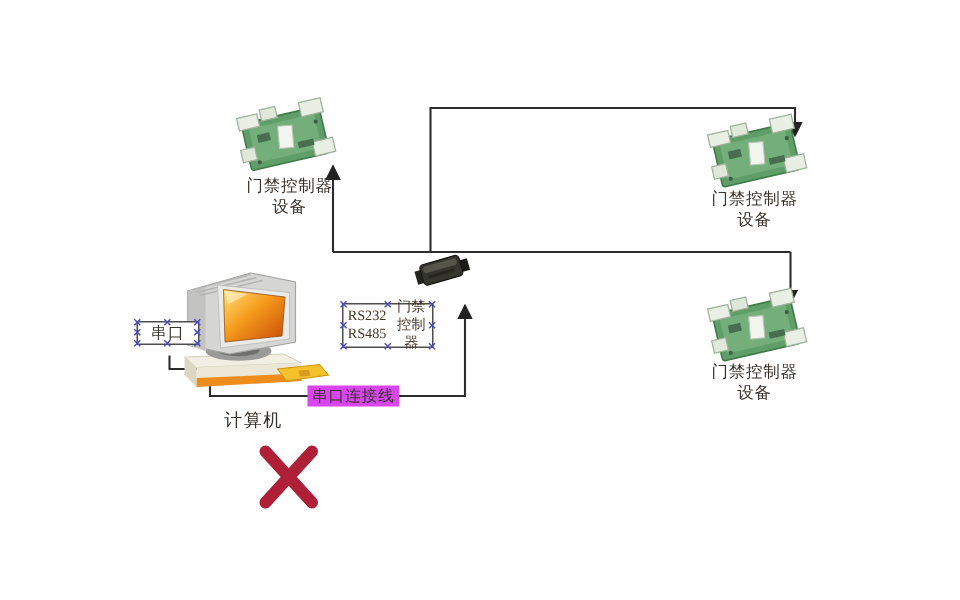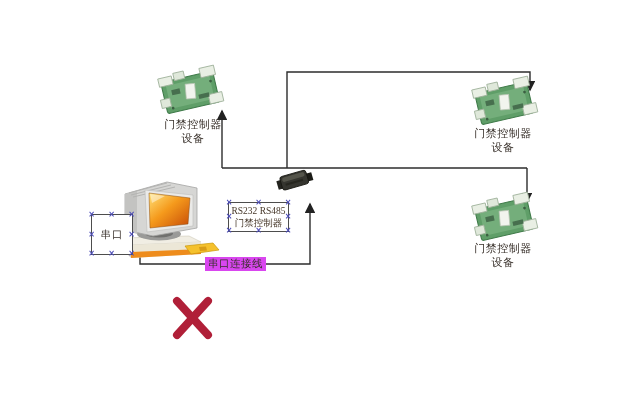--- a/index.html
+++ b/index.html
@@ -7,21 +7,21 @@
     position:relative;width:640px;height:400px;background:#ffffff;overflow:hidden;
     font-family:Liberation Serif, serif;color:#2e2a26;
   }
   .label{position:absolute;text-align:center;color:#38302a;}
   .lbl-line{display:block;}
   .board-label{font-size:11px;line-height:14px;letter-spacing:0.5px;}
   .computer-label{font-size:12px;letter-spacing:1px;}
   .cable-label{font-size:10.5px;background:#d946ef;padding:0 3px;letter-spacing:0.5px;}
   .box{
     position:absolute;background:#ffffff;border:1.5px solid #4d4d4d;
-    display:flex;flex-direction:column;align-items:center;justify-content:center;
+    display:flex;flex-direction:row;align-items:center;justify-content:center;
     text-align:center;box-sizing:border-box;
   }
   .serial-box{font-size:10.5px;letter-spacing:1px;color:#3a322c;}
   .converter-box{font-size:9.5px;line-height:12px;color:#463729;}
   .error-box{font-size:15px;font-weight:bold;letter-spacing:1px;color:#161310;border-width:2px;border-color:#4f4f4f;}
   
   .h{
     position:absolute;width:8px;height:8px;transform:translate(-50%,-50%);
     color:#4a4ab8;font-family:"DejaVu Sans",sans-serif;font-size:8px;line-height:8px;
     font-weight:bold;text-align:center;pointer-events:auto;
@@ -129,22 +129,23 @@
     <ellipse cx="44" cy="58" rx="22" ry="6.5" fill="#9a9a98"></ellipse>
     <ellipse cx="44" cy="57.5" rx="14" ry="4" fill="#70706e"></ellipse>
 
     <polygon points="10,18 52,6 82,12 82,52 38,60 10,54" fill="#d6d6d4" stroke="#a5a5a3" stroke-width="0.8"></polygon>
     <polygon points="10,18 22,15 22,58 10,54" fill="#c3c3c1"></polygon>
     <path d="M14,17 L52,7 M16,19 L56,9 M18,21 L60,11" stroke="#b4b4b2" stroke-width="1" fill="none"></path>
     <polygon points="30,14 78,19 78,50 32,56" fill="#eaeae8" stroke="#bcbcba" stroke-width="0.6"></polygon>
     <polygon points="34,17 75,22 73,48 35,52" fill="url(#scr)" stroke="#8a4a10" stroke-width="0.5"></polygon>
     <polygon points="35,18 50,20 37,27" fill="#ffffff" opacity="0.45"></polygon>
   </svg>
+  <div class="label computer-label" style="left:134px;top:272px;width:70px">计算机</div>
 
-  <div class="box serial-box" style="left:91px;top:214px;width:42px;height:41px">
+  <div class="box serial-box" style="left:91px;top:214px;width:42px;height:16px">
     <span>串口</span>
     <i class="h h-tl"></i>
     <i class="h h-tm"></i>
     <i class="h h-tr"></i>
     <i class="h h-ml"></i>
     <i class="h h-mr"></i>
     <i class="h h-bl"></i>
     <i class="h h-bm"></i>
     <i class="h h-br"></i>
   </div>

